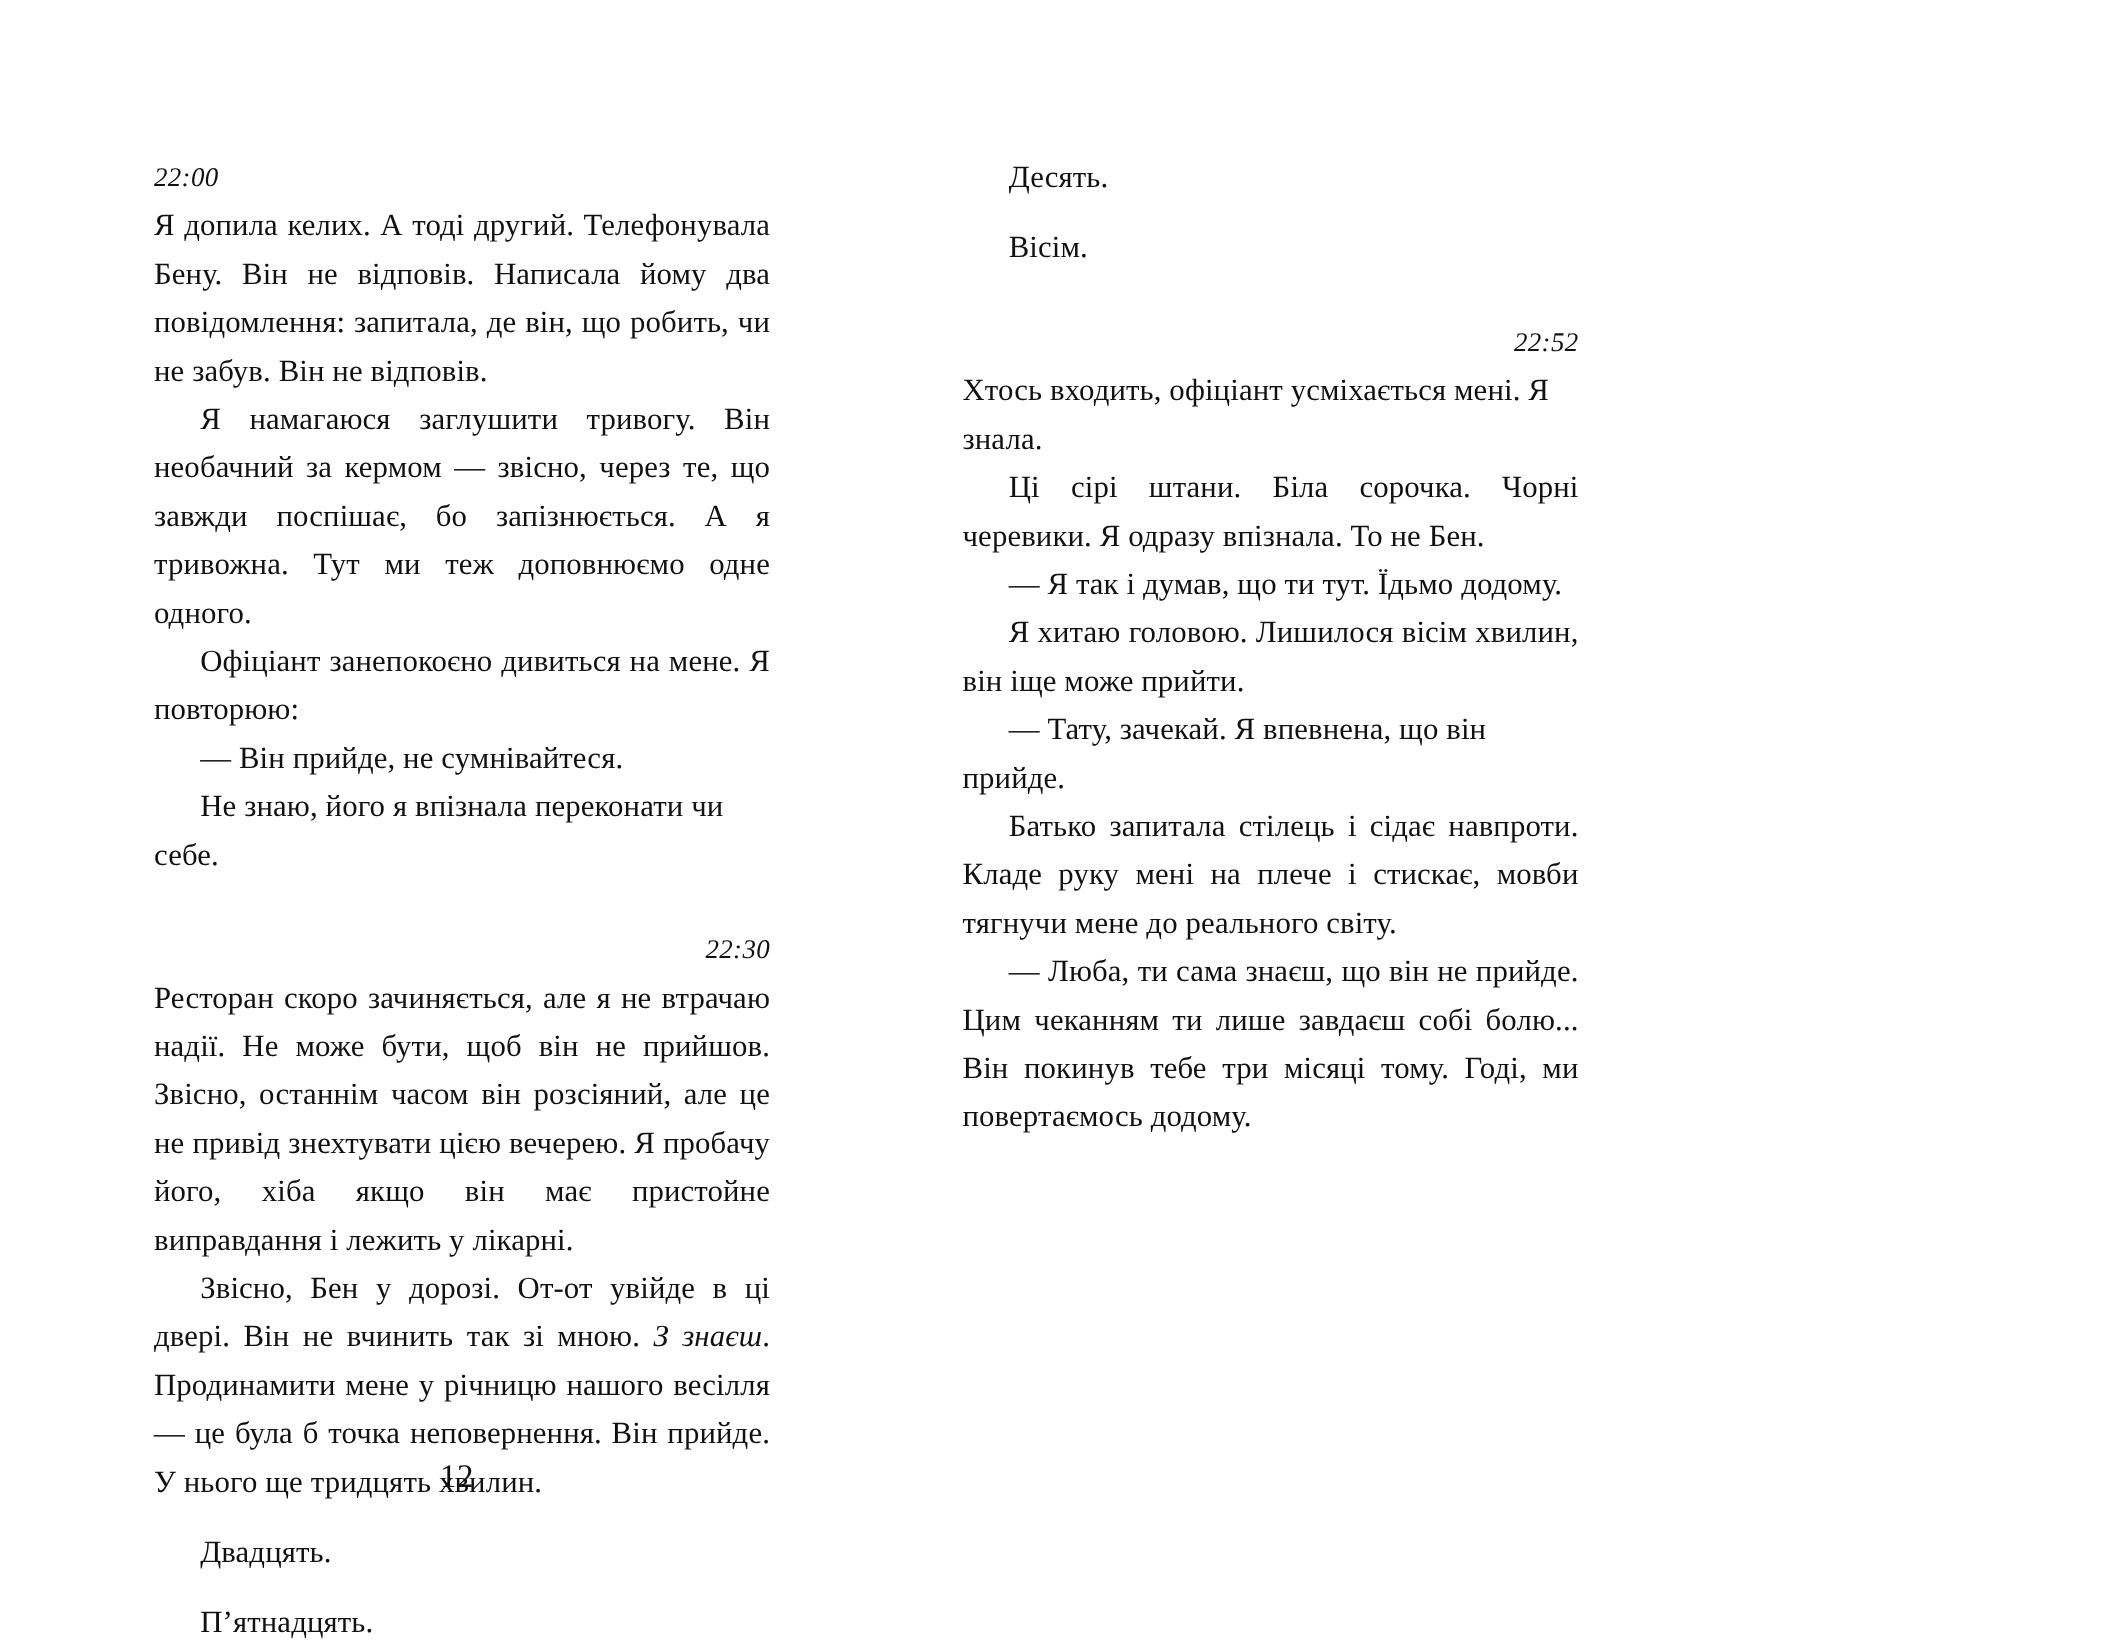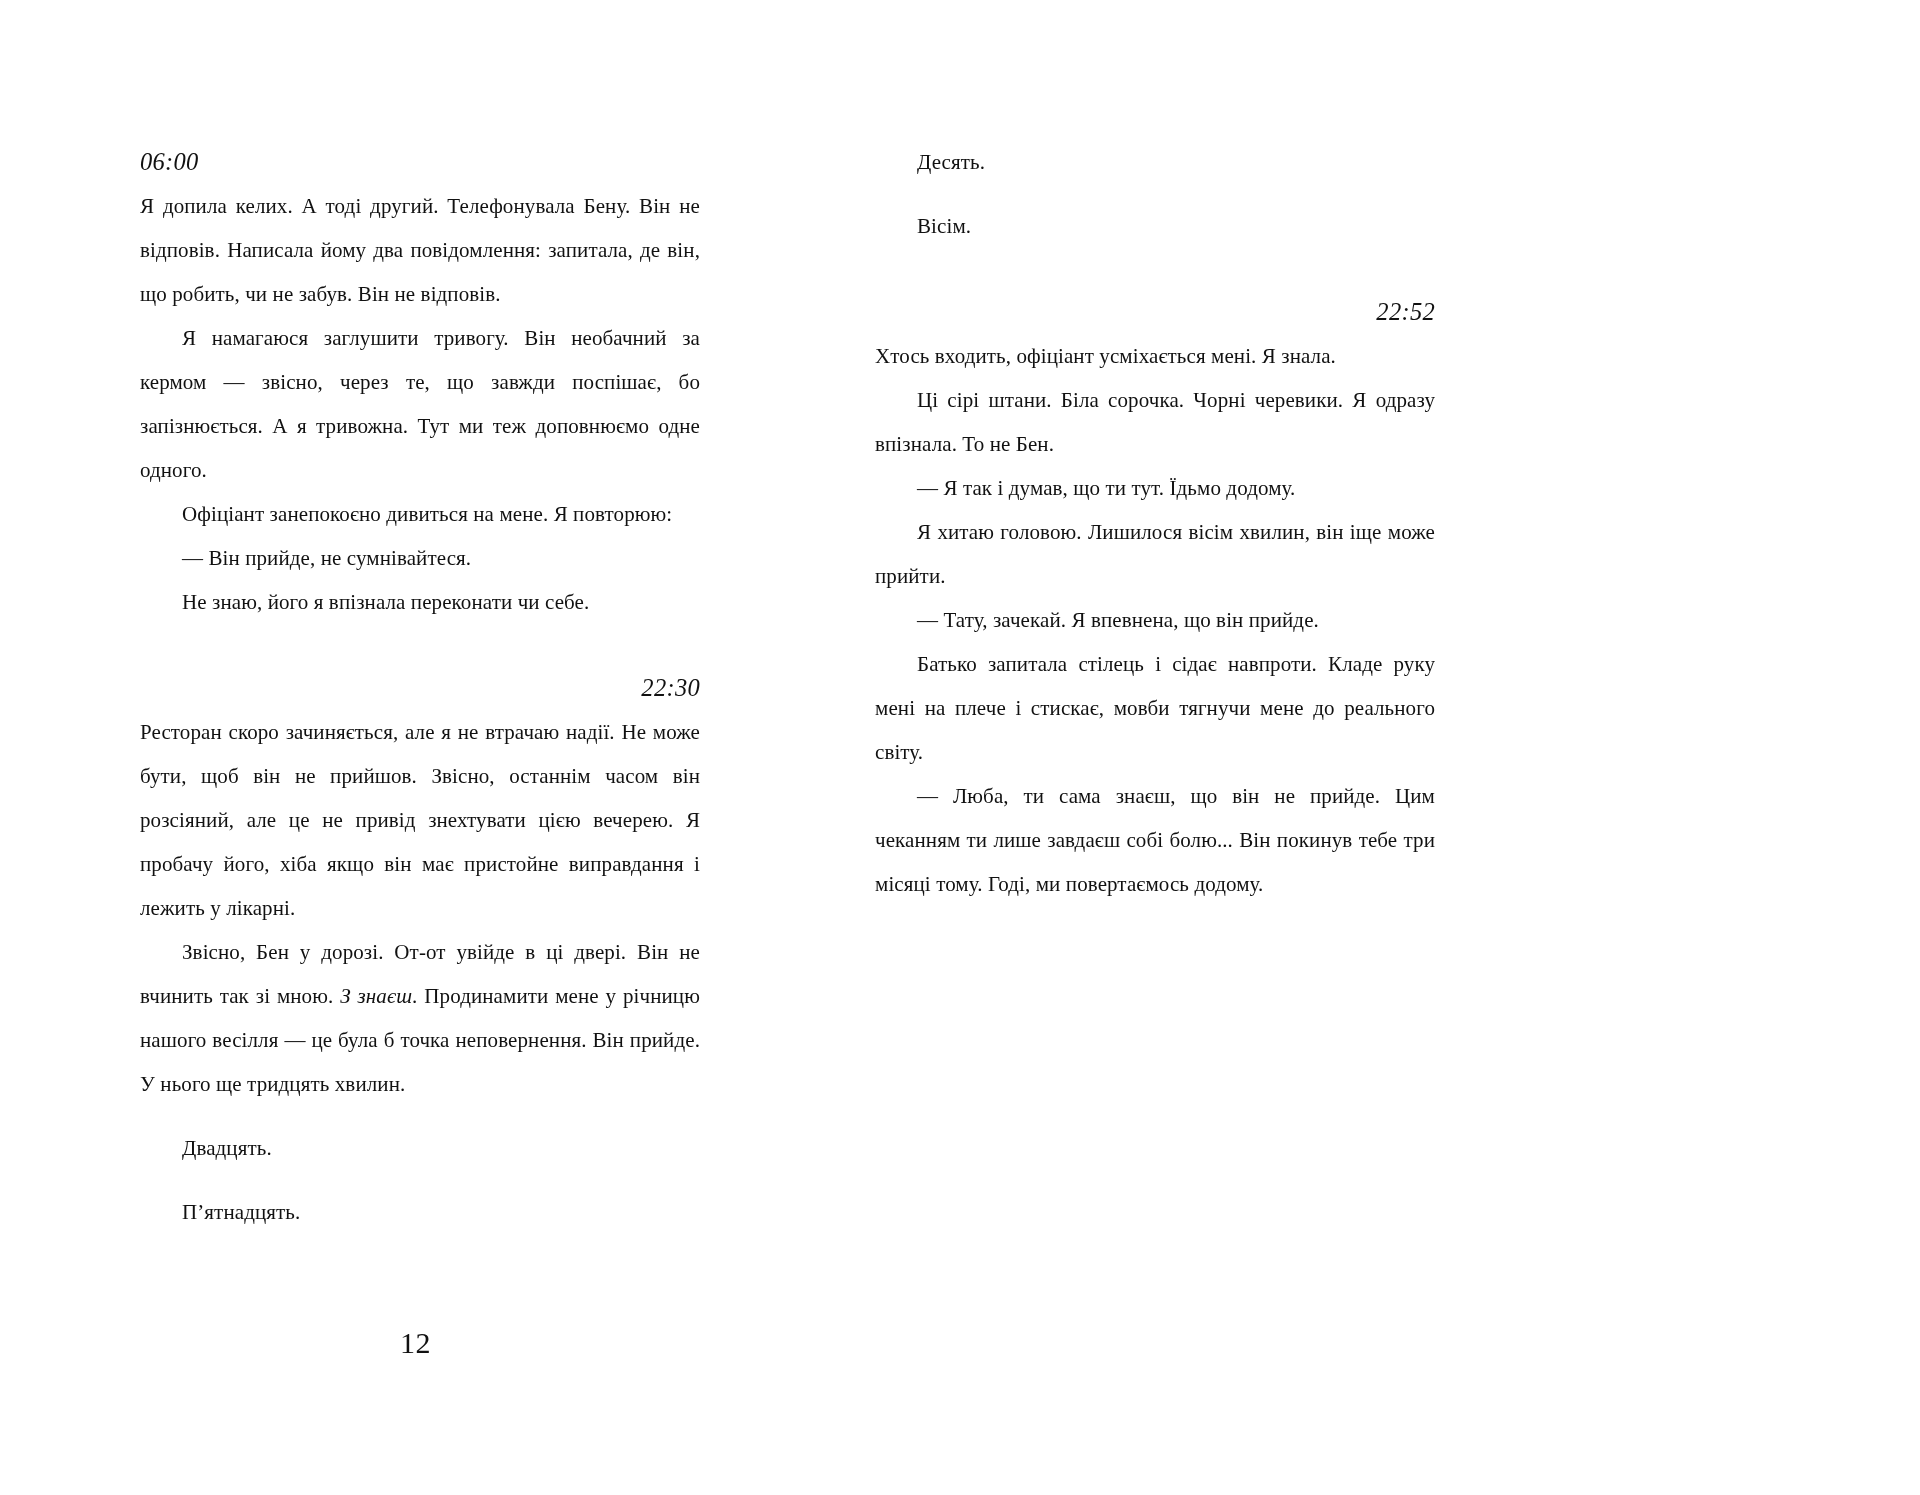--- a/index.html
+++ b/index.html
@@ -47,21 +47,21 @@
     left: 140px;
     width: 560px;
   }
   .page-right .text-block {
     left: 95px;
     width: 560px;
   }
 
   p {
     margin: 0;
-    font-size: 21px;
+    font-size: 28px;
     line-height: 44px;
     text-align: justify;
     text-justify: inter-word;
     -webkit-hyphens: manual;
     hyphens: manual;
     letter-spacing: 0.1px;
   }
   p.last-line-left { text-align: left; }
 
   .timestamp {
@@ -90,21 +90,21 @@
   }
 </style>
 </head>
 <body>
 
 <div class="spread">
 
   <div class="page page-left">
     <div class="text-block">
 
-      <p class="timestamp">06:00</p>
+      <p class="timestamp">22:00</p>
 
       <p>Я допила келих. А тоді другий. Телефонувала Бену. Він не відповів. Написала йому два повідомлення: запитала, де він, що робить, чи не забув. Він не відповів.</p>
 
       <p class="indent">Я намагаюся заглушити тривогу. Він необачний за кермом — звісно, через те, що завжди поспішає, бо запізнюється. А я тривожна. Тут ми теж доповнюємо одне одного.</p>
 
       <p class="indent">Офіціант занепокоєно дивиться на мене. Я повторюю:</p>
 
       <p class="indent last-line-left">— Він прийде, не сумнівайтеся.</p>
 
       <p class="indent last-line-left">Не знаю, його я впізнала переконати чи себе.</p>

